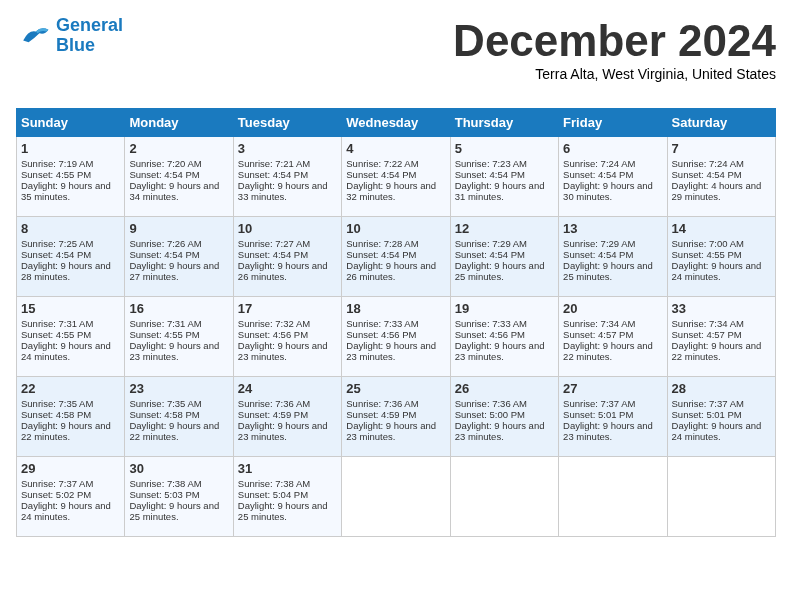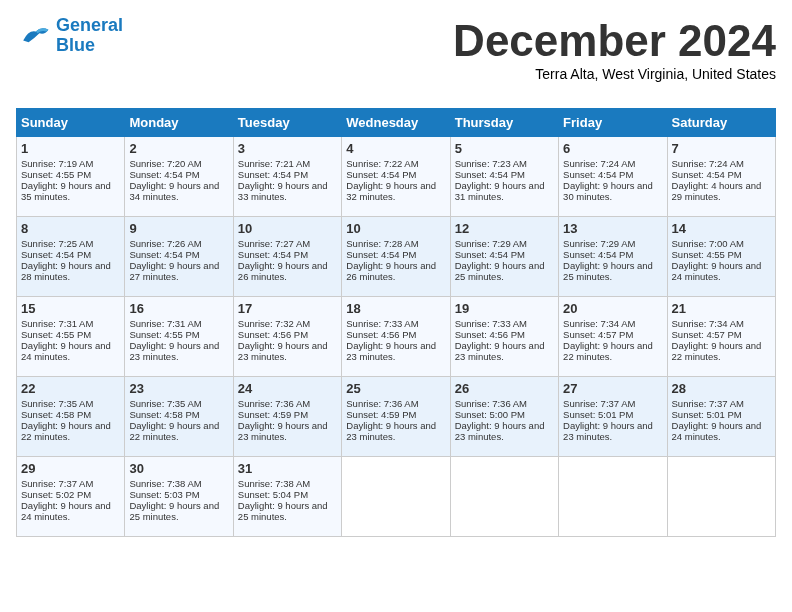--- a/index.html
+++ b/index.html
@@ -141,21 +141,21 @@
         <td><span class="day-num">13</span><span>Sunrise: 7:29 AM</span><br><span>Sunset: 4:54 PM</span><br><span>Daylight: 9 hours and 25 minutes.</span></td>
         <td><span class="day-num">14</span><span>Sunrise: 7:00 AM</span><br><span>Sunset: 4:55 PM</span><br><span>Daylight: 9 hours and 24 minutes.</span></td>
       </tr>
       <tr>
         <td><span class="day-num">15</span><span>Sunrise: 7:31 AM</span><br><span>Sunset: 4:55 PM</span><br><span>Daylight: 9 hours and 24 minutes.</span></td>
         <td><span class="day-num">16</span><span>Sunrise: 7:31 AM</span><br><span>Sunset: 4:55 PM</span><br><span>Daylight: 9 hours and 23 minutes.</span></td>
         <td><span class="day-num">17</span><span>Sunrise: 7:32 AM</span><br><span>Sunset: 4:56 PM</span><br><span>Daylight: 9 hours and 23 minutes.</span></td>
         <td><span class="day-num">18</span><span>Sunrise: 7:33 AM</span><br><span>Sunset: 4:56 PM</span><br><span>Daylight: 9 hours and 23 minutes.</span></td>
         <td><span class="day-num">19</span><span>Sunrise: 7:33 AM</span><br><span>Sunset: 4:56 PM</span><br><span>Daylight: 9 hours and 23 minutes.</span></td>
         <td><span class="day-num">20</span><span>Sunrise: 7:34 AM</span><br><span>Sunset: 4:57 PM</span><br><span>Daylight: 9 hours and 22 minutes.</span></td>
-        <td><span class="day-num">21</span><span>Sunrise: 7:34 AM</span><br><span>Sunset: 4:57 PM</span><br><span>Daylight: 9 hours and 22 minutes.</span></td>
+        <td><span class="day-num">33</span><span>Sunrise: 7:34 AM</span><br><span>Sunset: 4:57 PM</span><br><span>Daylight: 9 hours and 22 minutes.</span></td>
       </tr>
       <tr>
         <td><span class="day-num">22</span><span>Sunrise: 7:35 AM</span><br><span>Sunset: 4:58 PM</span><br><span>Daylight: 9 hours and 22 minutes.</span></td>
         <td><span class="day-num">23</span><span>Sunrise: 7:35 AM</span><br><span>Sunset: 4:58 PM</span><br><span>Daylight: 9 hours and 22 minutes.</span></td>
         <td><span class="day-num">24</span><span>Sunrise: 7:36 AM</span><br><span>Sunset: 4:59 PM</span><br><span>Daylight: 9 hours and 23 minutes.</span></td>
         <td><span class="day-num">25</span><span>Sunrise: 7:36 AM</span><br><span>Sunset: 4:59 PM</span><br><span>Daylight: 9 hours and 23 minutes.</span></td>
         <td><span class="day-num">26</span><span>Sunrise: 7:36 AM</span><br><span>Sunset: 5:00 PM</span><br><span>Daylight: 9 hours and 23 minutes.</span></td>
         <td><span class="day-num">27</span><span>Sunrise: 7:37 AM</span><br><span>Sunset: 5:01 PM</span><br><span>Daylight: 9 hours and 23 minutes.</span></td>
         <td><span class="day-num">28</span><span>Sunrise: 7:37 AM</span><br><span>Sunset: 5:01 PM</span><br><span>Daylight: 9 hours and 24 minutes.</span></td>
       </tr>

